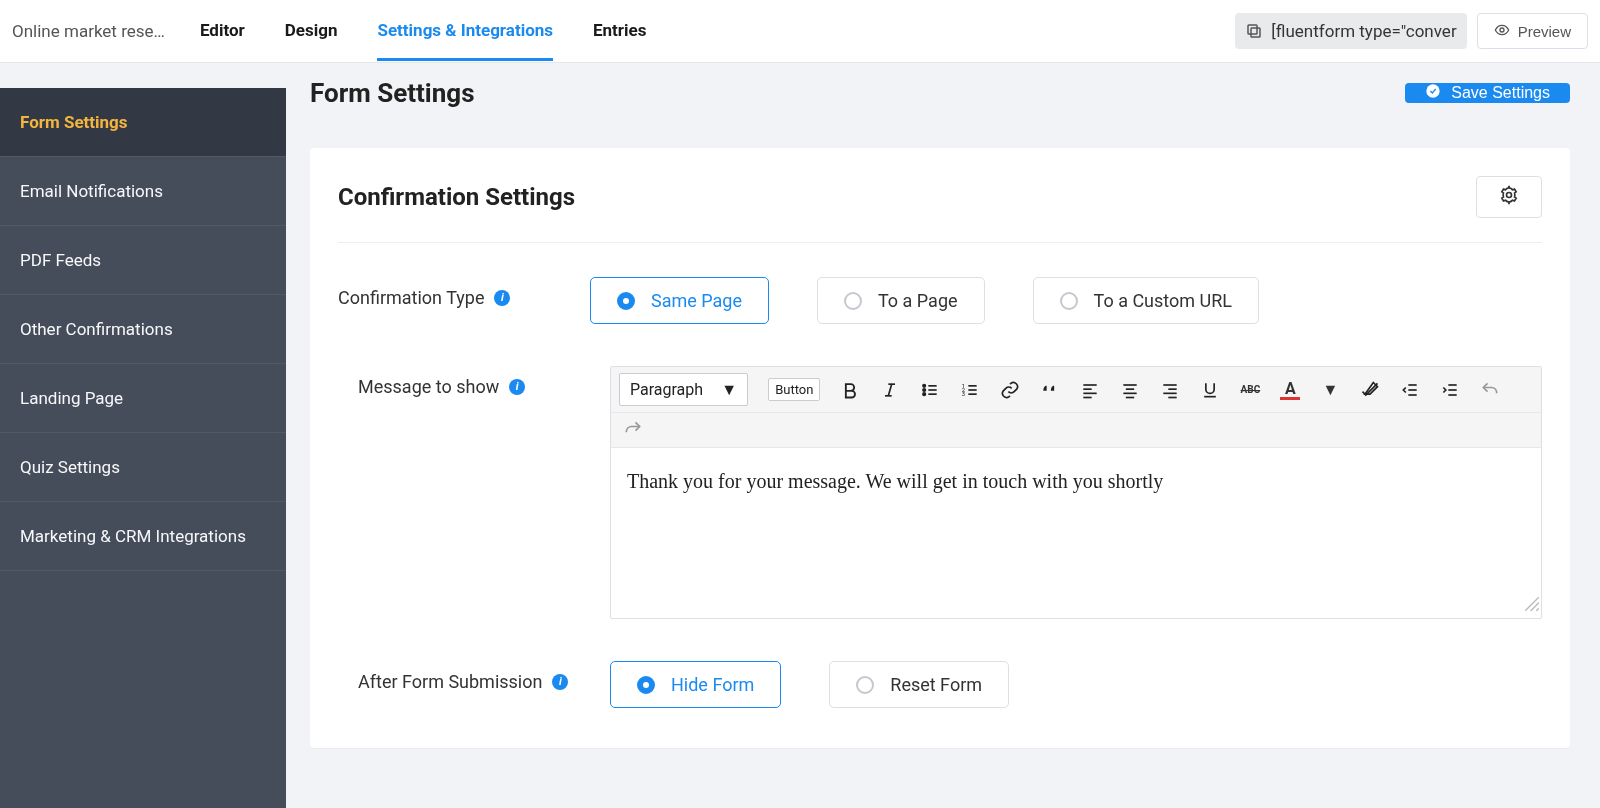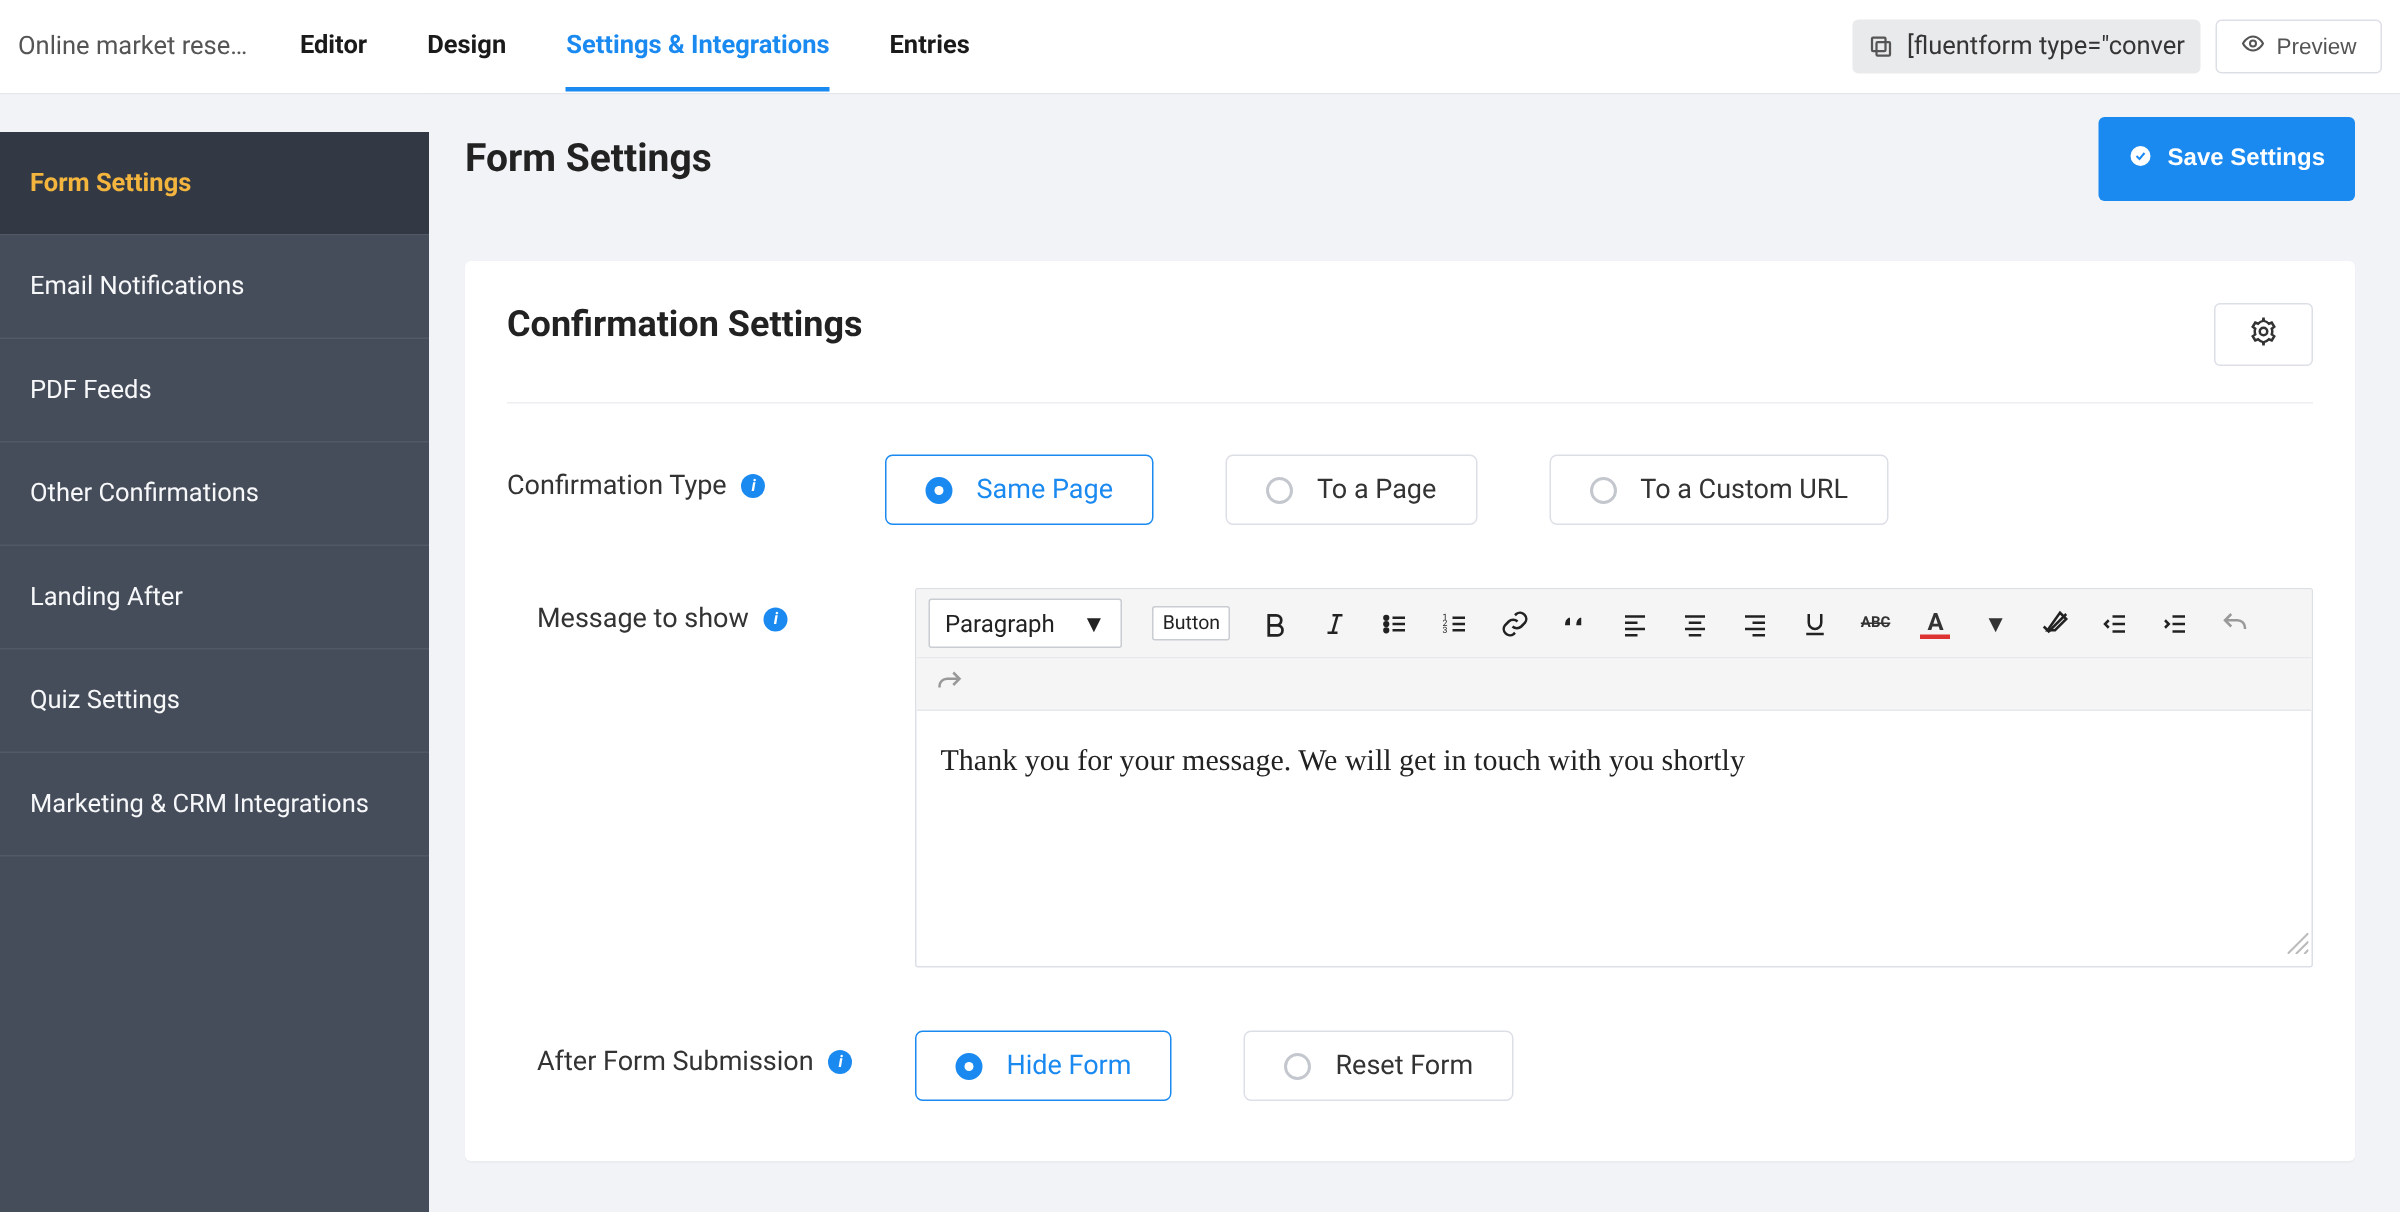--- a/index.html
+++ b/index.html
@@ -19,24 +19,24 @@
     
     .page { display:flex; min-height:calc(100vh - 63px); }
     .sidebar { width:286px; background:#464d5a; color:#fff; padding-top:0; margin-top:25px; }
     .side-item { padding:24px 20px; font-size:17px; color:#f7f8fa; border-bottom:1px solid #525966; cursor:pointer; }
     .side-item.active { background:#333944; color:#f4b53e; font-weight:700; }
 
     .main { flex:1; padding:0 0 30px 0; }
 
     .page-head { display:flex; align-items:center; justify-content:space-between; padding:15px 30px 15px 24px; background:#f1f3f6; }
     .page-title { font-size:26px; font-weight:700; color:#222; }
-    .save-btn { background:#1a8af1; color:#fff; border:none; height:56px; padding:0 20px; border-radius:4px; font-size:16px; font-weight:700; display:flex; align-items:center; gap:10px; cursor:pointer; }
+    .save-btn { background:#1a8af1; color:#fff; border:none; height:20px; padding:0 20px; border-radius:4px; font-size:16px; font-weight:400; display:flex; align-items:center; gap:10px; cursor:pointer; }
 
     .card { background:#fff; margin:25px 30px 0 24px; border-radius:4px; padding:28px 28px 40px; box-shadow:0 1px 1px rgba(0,0,0,.03); }
-    .section-head { display:flex; justify-content:space-between; border-bottom:1px solid #eceef1; padding-bottom:24px; margin-bottom:26px; }
+    .section-head { display:flex; align-items:center; justify-content:space-between; border-bottom:1px solid #eceef1; padding-bottom:24px; margin-bottom:26px; }
     .section-title { font-size:24px; font-weight:700; color:#222; }
     .round-icon-btn { width:66px; height:42px; border:1px solid #dcdfe6; border-radius:4px; background:#fff; display:flex; align-items:center; justify-content:center; cursor:pointer; }
 
     .form-row { display:flex; align-items:flex-start; padding:8px 0 34px 0; }
     .row-label { width:252px; font-size:18px; color:#333; display:flex; align-items:center; gap:10px; padding-top:10px; }
     .info-dot { width:16px; height:16px; border-radius:50%; background:#1a8af1; color:#fff; font-weight:700; font-size:11px; display:inline-flex; align-items:center; justify-content:center; font-style:italic; }
     .radio-group { display:flex; gap:48px; }
     .radio-card { border:1px solid #dcdfe6; border-radius:5px; padding:12px 26px; font-size:18px; color:#333; display:flex; align-items:center; gap:16px; cursor:pointer; background:#fff; }
     .radio-card.selected { border-color:#1a8af1; color:#1a8af1; }
     .radio-outer { width:18px; height:18px; border:2px solid #c4c8ce; border-radius:50%; display:flex; align-items:center; justify-content:center; }
@@ -98,21 +98,21 @@
     </button>
   </div>
 </div>
 
 <div class="page">
   <div class="sidebar">
     <div class="side-item active">Form Settings</div>
     <div class="side-item">Email Notifications</div>
     <div class="side-item">PDF Feeds</div>
     <div class="side-item">Other Confirmations</div>
-    <div class="side-item">Landing After</div>
+    <div class="side-item">Landing Page</div>
     <div class="side-item">Quiz Settings</div>
     <div class="side-item">Marketing &amp; CRM Integrations</div>
   </div>
 
   <div class="main">
     <div class="page-head">
       <div class="page-title">Form Settings</div>
       <button class="save-btn">
         <span>
           <svg width="16" height="16" viewBox="0 0 24 24" fill="#fff">

